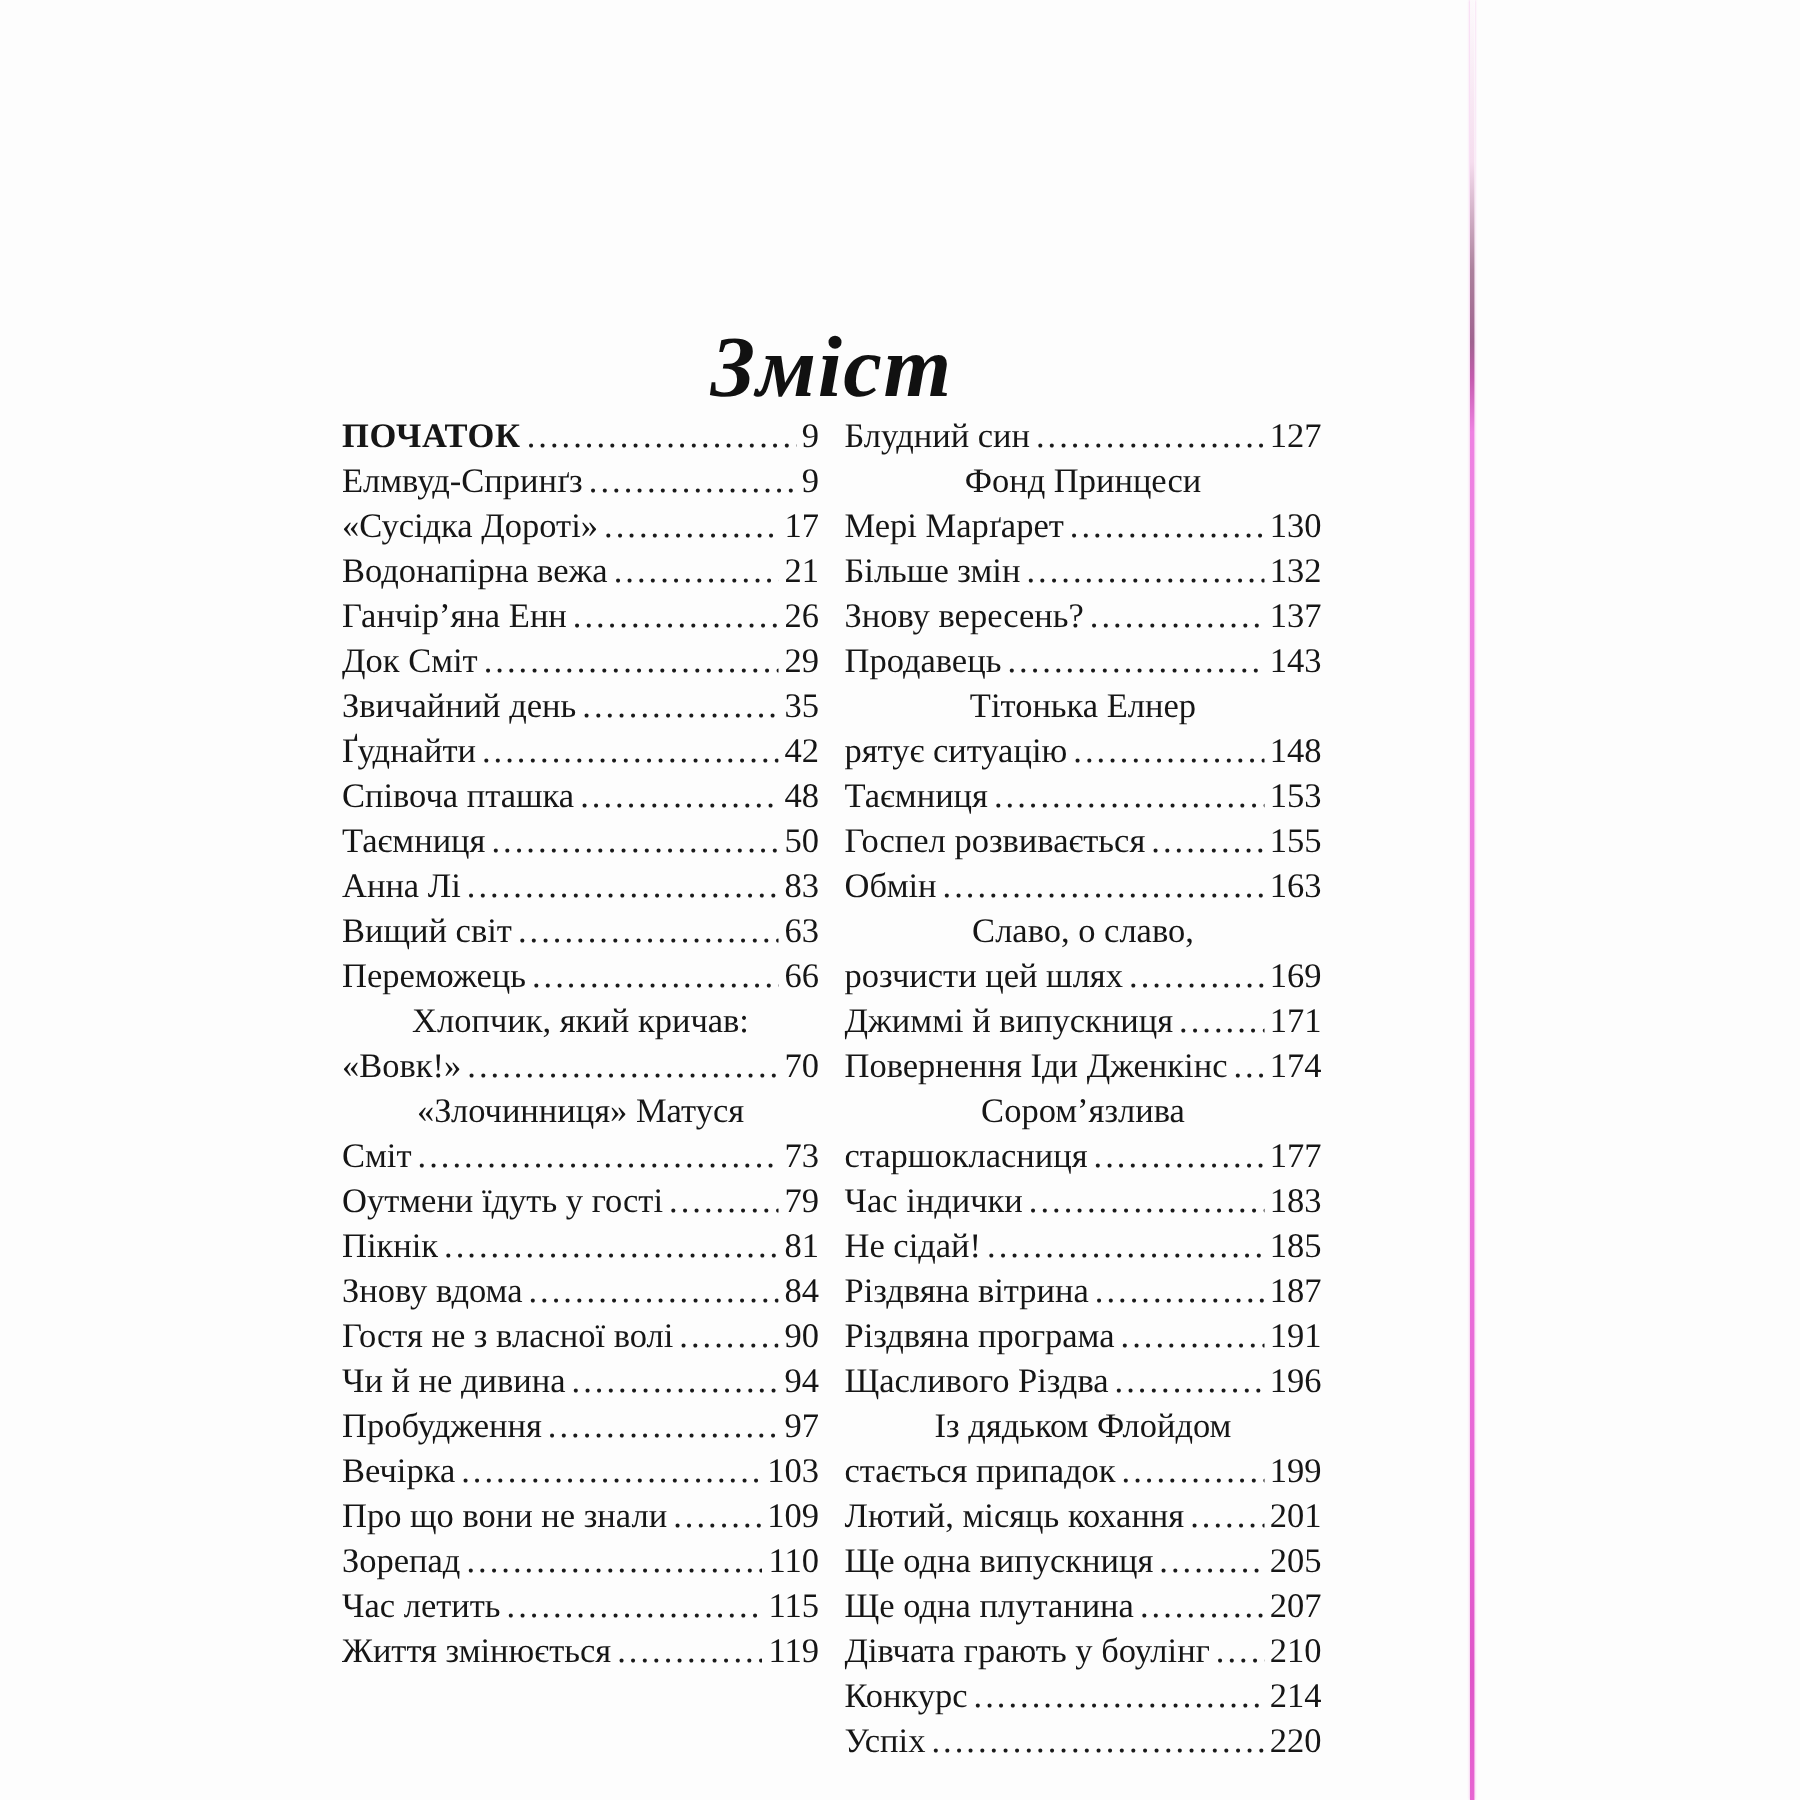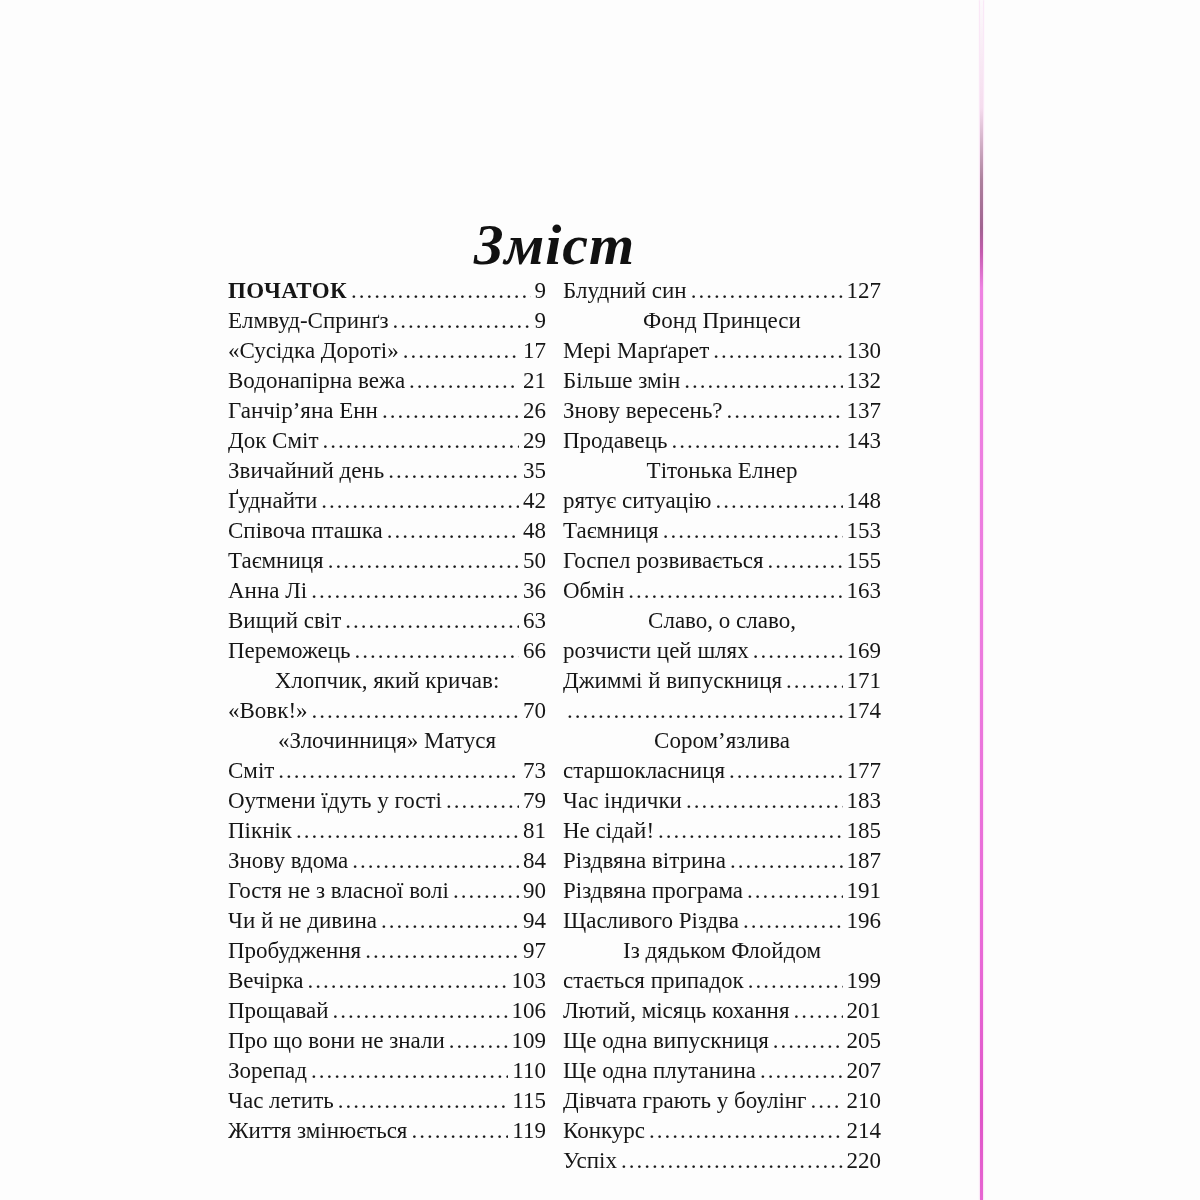--- a/index.html
+++ b/index.html
@@ -159,21 +159,21 @@
           <div class="toc-line">
             <span class="toc-text">Таємниця</span>
             <span class="leader"></span>
             <span class="page-num">50</span>
           </div>
         </div>
         <div class="entry">
           <div class="toc-line">
             <span class="toc-text">Анна Лі</span>
             <span class="leader"></span>
-            <span class="page-num">36</span>
+            <span class="page-num">83</span>
           </div>
         </div>
         <div class="entry">
           <div class="toc-line">
             <span class="toc-text">Вищий світ</span>
             <span class="leader"></span>
             <span class="page-num">63</span>
           </div>
         </div>
         <div class="entry">
@@ -239,27 +239,20 @@
             <span class="toc-text">Пробудження</span>
             <span class="leader"></span>
             <span class="page-num">97</span>
           </div>
         </div>
         <div class="entry">
           <div class="toc-line">
             <span class="toc-text">Вечірка</span>
             <span class="leader"></span>
             <span class="page-num">103</span>
-          </div>
-        </div>
-        <div class="entry">
-          <div class="toc-line">
-            <span class="toc-text">Прощавай</span>
-            <span class="leader"></span>
-            <span class="page-num">106</span>
           </div>
         </div>
         <div class="entry">
           <div class="toc-line">
             <span class="toc-text">Про що вони не знали</span>
             <span class="leader"></span>
             <span class="page-num">109</span>
           </div>
         </div>
         <div class="entry">
@@ -360,20 +353,21 @@
         </div>
         <div class="entry">
           <div class="toc-line">
             <span class="toc-text">Джиммі й випускниця</span>
             <span class="leader"></span>
             <span class="page-num">171</span>
           </div>
         </div>
         <div class="entry">
           <div class="toc-line">
+            <span class="toc-text">Повернення Іди Дженкінс</span>
             <span class="leader"></span>
             <span class="page-num">174</span>
           </div>
         </div>
         <div class="entry">
           <div class="wrap-line">Сором’язлива</div>
           <div class="toc-line">
             <span class="toc-text">старшокласниця</span>
             <span class="leader"></span>
             <span class="page-num">177</span>

